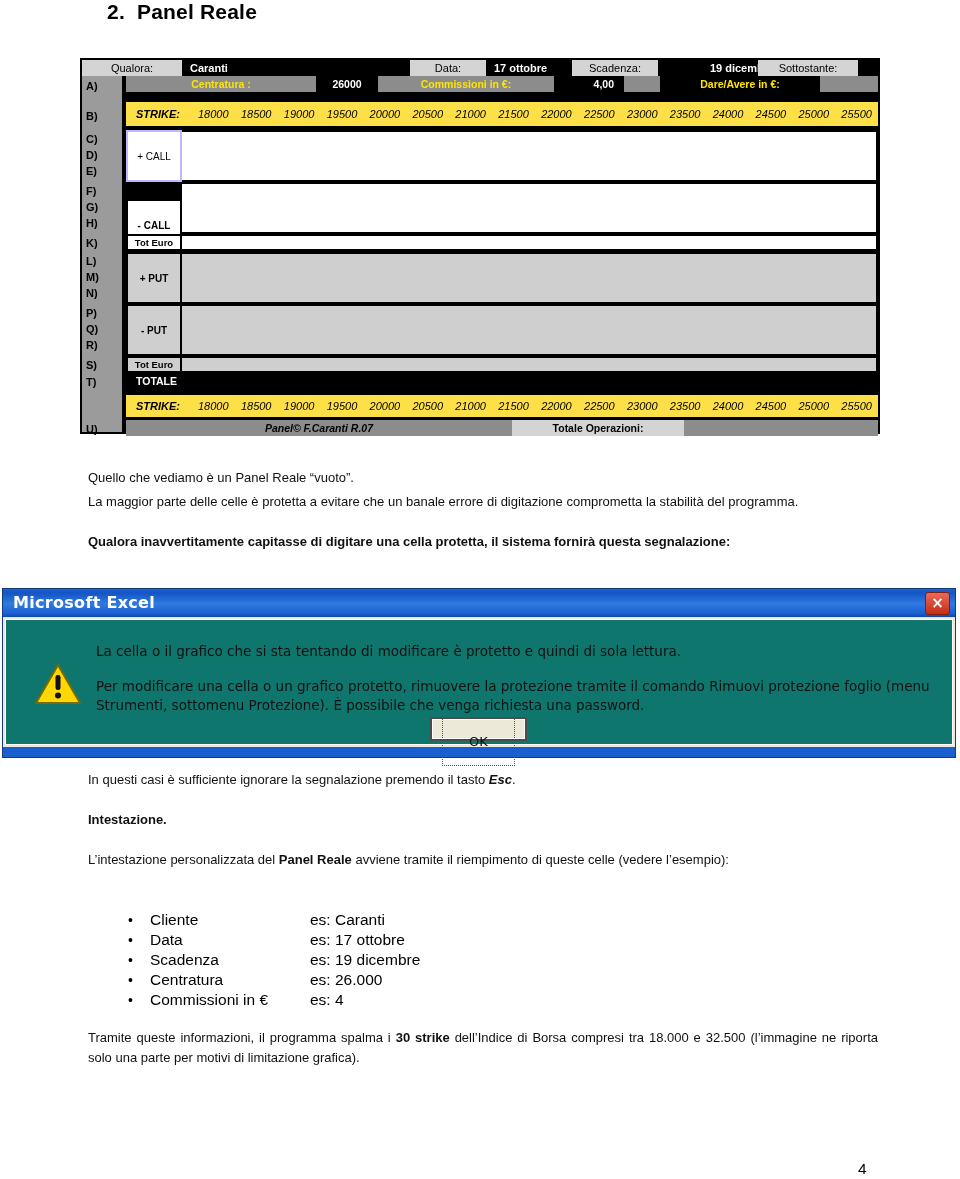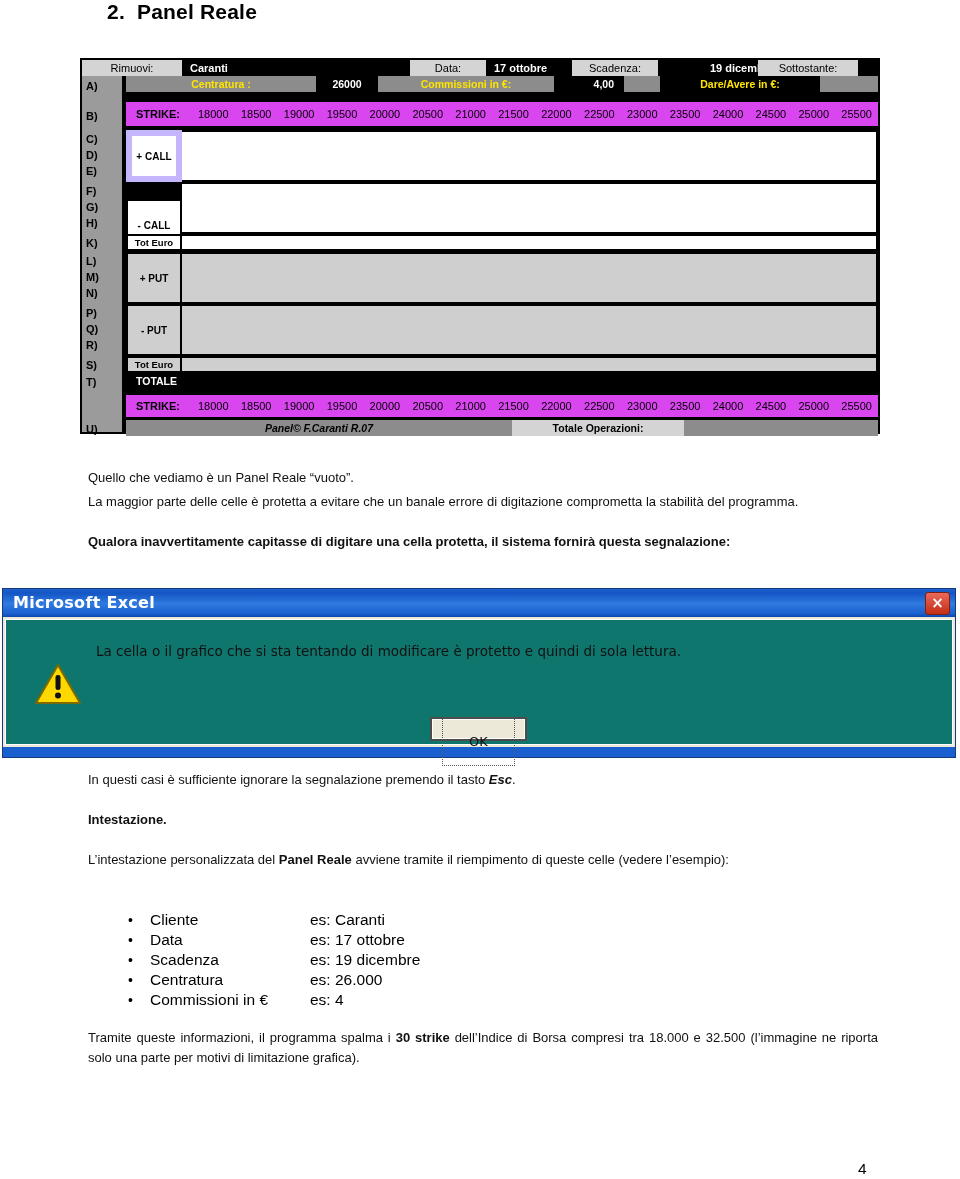--- a/index.html
+++ b/index.html
@@ -56,21 +56,21 @@
   .c-center { justify-content: center; }
   .c-right  { justify-content: flex-end; }
   .c-left   { justify-content: flex-start; }
 
   .lbl-grey  { background: #d4d4d4; color: #000; }
   .val-black { background: #000000; color: #ffffff; font-weight: bold; }
   .mid-grey  { background: #8c8c8c; }
   .yellow    { color: #ffe400; font-weight: bold; }
   .white-cell{ background: #ffffff; }
   .lt-grey   { background: #cfcfcf; }
-  .strike-bg { background: #d946ef; }
+  .strike-bg { background: #fde047; font-style: italic; }
 
   
   .gutter {
     position: absolute;
     left: 0;
     top: 16px;
     width: 42px;
     bottom: 0;
     background: #9b9b9b;
     border-right: 2px solid #000;
@@ -229,21 +229,21 @@
 
 <div class="page-heading">
   <span class="num">2.</span><span>Panel Reale</span>
 </div>
 
 <div class="panel">
   <div class="panel-inner">
 
     <div class="gutter"></div>
 
-    <div class="c lbl-grey c-center" style="left:0;top:0;width:100px;height:16px;font-size:11px;">Rimuovi:</div>
+    <div class="c lbl-grey c-center" style="left:0;top:0;width:100px;height:16px;font-size:11px;">Qualora:</div>
     <div class="c val-black c-left" style="left:100px;top:0;width:128px;height:16px;padding-left:8px;font-size:11px;">Caranti</div>
     <div class="c val-black" style="left:228px;top:0;width:100px;height:16px;"></div>
     <div class="c lbl-grey c-center" style="left:328px;top:0;width:76px;height:16px;font-size:11px;">Data:</div>
     <div class="c val-black c-left" style="left:404px;top:0;width:86px;height:16px;padding-left:8px;font-size:11px;">17 ottobre</div>
     <div class="c lbl-grey c-center" style="left:490px;top:0;width:86px;height:16px;font-size:11px;">Scadenza:</div>
     <div class="c val-black c-center" style="left:576px;top:0;width:168px;height:16px;font-size:11px;">19 dicembre</div>
     <div class="c lbl-grey c-center" style="left:676px;top:0;width:100px;height:16px;font-size:11px;">Sottostante:</div>
     <div class="c val-black" style="left:776px;top:0;width:20px;height:16px;"></div>
 
     <div class="row-letter" style="top:21px;">A)</div>
@@ -274,21 +274,21 @@
           <span>24000</span>
           <span>24500</span>
           <span>25000</span>
           <span>25500</span>
         </span>
     </div>
 
     <div class="row-letter" style="top:74px;">C)</div>
     <div class="row-letter" style="top:90px;">D)</div>
     <div class="row-letter" style="top:106px;">E)</div>
-    <div class="c white-cell c-center" style="left:44px;top:70px;width:56px;height:52px;border:6px solid #c4b5fd;font-size:10px;font-weight:bold;">+ CALL</div>
+    <div class="c white-cell c-center" style="left:44px;top:70px;width:56px;height:52px;border:2px solid #c4b5fd;font-size:10px;font-weight:normal;">+ CALL</div>
     <div class="c white-cell" style="left:100px;top:70px;width:696px;height:52px;border:2px solid #000;border-left:none;"></div>
 
     <div class="row-letter" style="top:126px;">F)</div>
     <div class="row-letter" style="top:142px;">G)</div>
     <div class="row-letter" style="top:158px;">H)</div>
     <div class="c white-cell c-center" style="left:44px;top:139px;width:56px;height:52px;border:2px solid #000;font-size:10px;font-weight:bold;">- CALL</div>
     <div class="c white-cell" style="left:100px;top:122px;width:696px;height:52px;border:2px solid #000;border-left:none;"></div>
 
     <div class="row-letter" style="top:178px;">K)</div>
     <div class="c white-cell c-center" style="left:44px;top:174px;width:56px;height:17px;border:2px solid #000;font-size:9.5px;font-weight:bold;">Tot Euro</div>
@@ -357,20 +357,21 @@
   <div class="dlg-body">
     <div class="warn-icon">
       <svg width="48" height="44" viewBox="0 0 48 44">
         <polygon points="24,3 46,41 2,41" fill="#ffd800" stroke="#7a6a00" stroke-width="2" stroke-linejoin="round"></polygon>
         <rect x="21.5" y="13" width="5" height="15" rx="2.2" fill="#111"></rect>
         <circle cx="24" cy="33.5" r="3" fill="#111"></circle>
       </svg>
     </div>
     <div class="dlg-msg">
       <p>La cella o il grafico che si sta tentando di modificare è protetto e quindi di sola lettura.</p>
+      <p>Per modificare una cella o un grafico protetto, rimuovere la protezione tramite il comando Rimuovi protezione foglio (menu Strumenti, sottomenu Protezione). È possibile che venga richiesta una password.</p>
     </div>
   </div>
   <div class="dlg-footer"></div>
 </div>
 <div class="ok-button">
   <span class="ok-inner">OK</span>
 </div>
 
 <div class="para" style="left:88px;top:770px;width:790px;">
   <span>In questi casi è sufficiente ignorare la segnalazione premendo il tasto </span><span class="b i">Esc</span><span>.</span>

